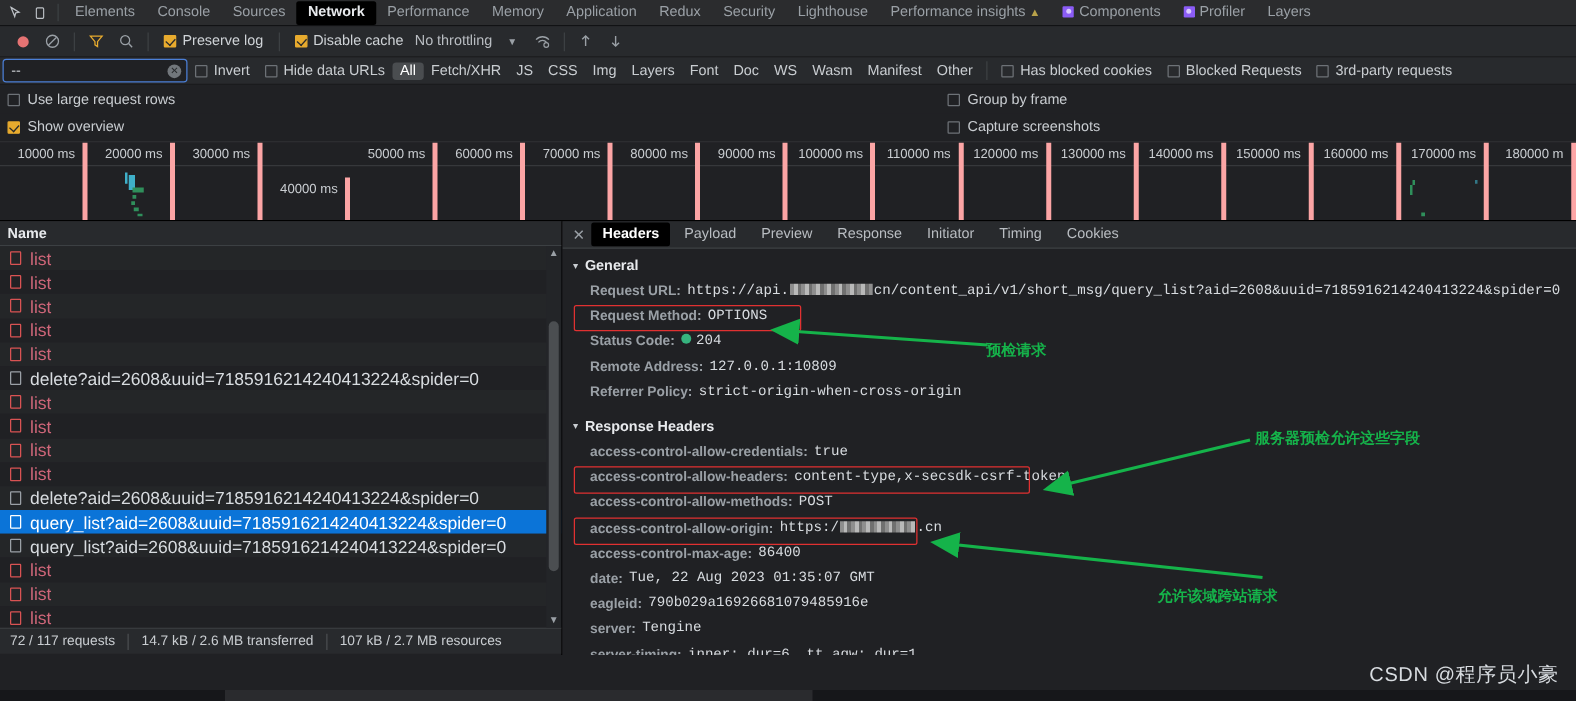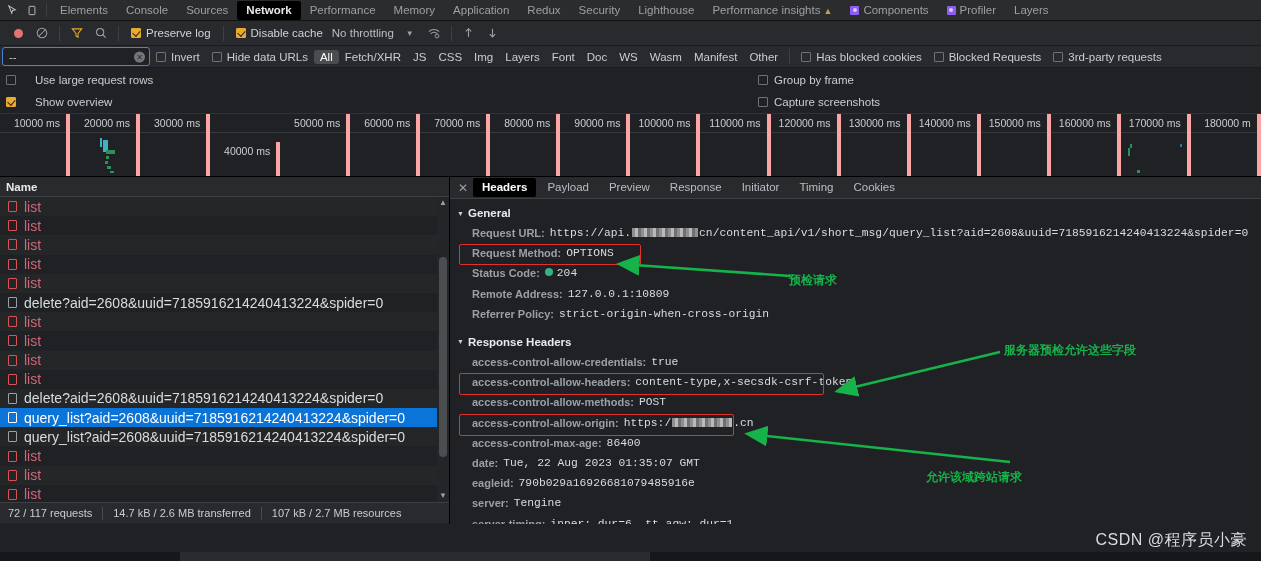--- a/index.html
+++ b/index.html
@@ -60,21 +60,21 @@
            width:11px; height:11px; border-radius:50%; background:#72777c; color:#282a2d;
            font-size:8px; line-height:11px; text-align:center; }
   .fb-check{ display:flex; align-items:center; gap:5px; padding:0 6px; color:#c9cdd1; }
   .ftype{ padding:1px 6px; border-radius:3px; color:#c9cdd1; }
   .ftype.sel{ background:#4a4d50; color:#fff; }
   .fb-vsep{ width:1px; height:15px; background:#3c4043; margin:0 5px; }
 
   
   .opt-row{ display:flex; align-items:center; height:23px; background:#202124;
             font-size:11.5px; padding-left:6px; position:relative; }
-  .opt-row .left{ display:flex; align-items:center; gap:19px; }
+  .opt-row .left{ display:flex; align-items:center; gap:6px; }
   .opt-row .right{ position:absolute; left:758px; display:flex; align-items:center; gap:6px; }
   .opt-row.second{ border-bottom:1px solid #313235; }
   .cb-dim{ border-color:#6d7277; }
 
   
   .overview{ height:63px; background:#202124; border-bottom:1px solid #000; position:relative; overflow:hidden; }
   .ov-ticks{ display:flex; height:63px; }
   .ov-cell{ position:relative; border-right:4px solid #fca5a5; height:63px; }
   .ov-cell .lbl{ position:absolute; top:3px; right:6px; font-size:10.5px; color:#c9cdd1; white-space:nowrap; }
   .ov-ruleline{ position:absolute; left:0; right:0; top:18px; height:1px; background:#36383b; }

